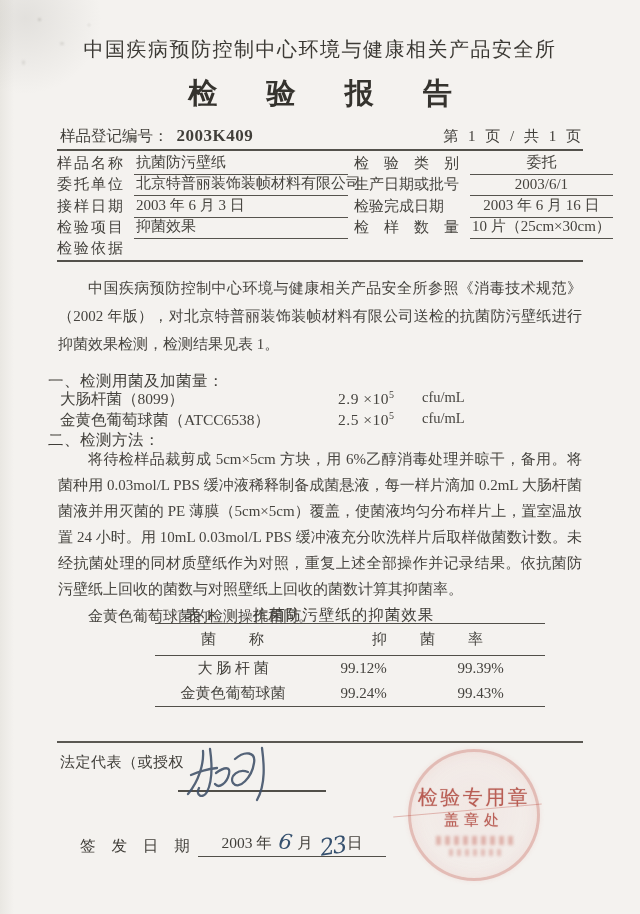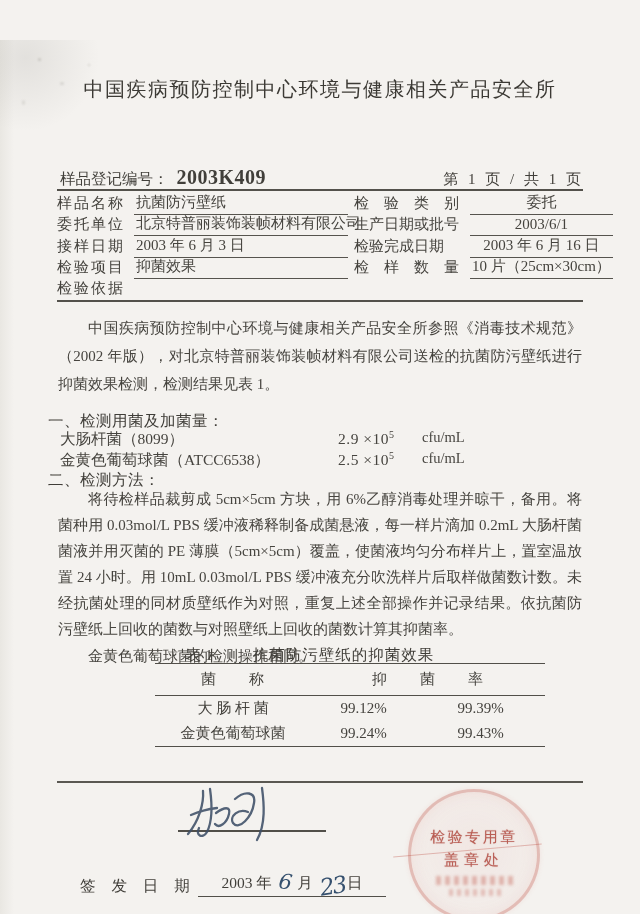--- a/index.html
+++ b/index.html
@@ -11,21 +11,20 @@
     overflow:hidden;
     color:#46443f;
   }
   .paper{
     position:absolute;inset:0;
     background:
       radial-gradient(circle at 4% 2%, rgba(120,118,112,.14), rgba(120,118,112,0) 7%),
       linear-gradient(90deg,#e9e7e2 0px,#f4f2ef 14px),
       linear-gradient(270deg,#ece9e4 0px,#f4f2ef 10px),
       #f4f2ef;
-    margin-top: 40px;
   }
   .speck{position:absolute;background:#8a887f;border-radius:50%;filter:blur(1px);opacity:.35;}
   .s1{left:38px;top:18px;width:3px;height:3px;}
   .s2{left:60px;top:42px;width:4px;height:3px;opacity:.25;}
   .s3{left:88px;top:24px;width:2px;height:2px;}
   .s4{left:22px;top:60px;width:3px;height:5px;opacity:.2;}
 
   .org-title{
     position:absolute;top:36px;left:0;right:0;
     text-align:center;font-size:20px;letter-spacing:1.5px;color:#3c3a35;font-weight:500;
@@ -33,21 +32,21 @@
   .report-title{
     position:absolute;top:74px;left:0;right:0;
     text-align:center;font-size:29px;font-weight:600;color:#35332e;
     letter-spacing:21px;text-indent:21px;
   }
   .reg-row{
     position:absolute;top:126px;left:60px;right:56px;
     display:flex;justify-content:space-between;align-items:baseline;
     font-size:15.5px;color:#413f3a;
   }
-  .reg-value{font-weight:600;font-size:20px;margin-left:8px;letter-spacing:.5px;}
+  .reg-value{font-weight:600;font-size:17px;margin-left:8px;letter-spacing:.5px;}
   .page-info{font-size:15px;letter-spacing:3px;}
 
   .rule{position:absolute;left:57px;right:57px;height:2px;background:#53514b;}
   .rule.thin{height:1.5px;background:#5a5852;}
 
   .info-grid{
     position:absolute;top:154px;left:57px;right:56px;
     display:grid;
     grid-template-columns:77px 214px 122px 1fr;
     grid-auto-rows:21.2px;
@@ -128,21 +127,21 @@
 
   .stamp{
     position:absolute;left:408px;top:749px;width:126px;height:126px;
     border-radius:50%;
     border:3px solid rgba(201,105,94,.38);
     background:radial-gradient(circle at 50% 45%, rgba(222,132,120,.10), rgba(222,132,120,.03) 70%);
     box-shadow:inset 0 0 16px rgba(210,115,105,.14), 0 0 5px rgba(210,115,105,.12);
   }
   .stamp-line1{
     position:absolute;top:36%;left:0;right:0;text-align:center;
-    font-size:15px;letter-spacing:2.5px;color:rgba(178,76,66,.8);
+    font-size:20px;letter-spacing:2.5px;color:rgba(178,76,66,.8);
     transform:translateY(-50%);text-shadow:0 0 1px rgba(178,76,66,.5);
   }
   .stamp-line2{
     position:absolute;top:54%;left:0;right:0;text-align:center;
     font-size:15px;letter-spacing:5px;color:rgba(178,76,66,.78);
     transform:translateY(-50%);text-shadow:0 0 1px rgba(178,76,66,.5);
   }
   .stamp-slash{
     position:absolute;left:-14%;right:-4%;top:46%;height:1px;
     background:rgba(195,95,84,.4);transform:rotate(-5deg);
@@ -161,20 +160,21 @@
 </head>
 <body>
 
 <div class="paper">
   <div class="speck s1"></div>
   <div class="speck s2"></div>
   <div class="speck s3"></div>
   <div class="speck s4"></div>
 
   <div class="org-title">中国疾病预防控制中心环境与健康相关产品安全所</div>
+  <div class="report-title">检 验 报 告</div>
 
   <div class="reg-row">
     <div>
       <span>样品登记编号：</span><span class="reg-value">2003K409</span>
     </div>
     <div class="page-info">第 1 页 / 共 1 页</div>
   </div>
 
   <div class="rule" style="top:149px"></div>
 
@@ -255,20 +255,21 @@
         <td>金黄色葡萄球菌</td>
         <td>99.24%</td>
         <td>99.43%</td>
       </tr>
     </tbody>
   </table>
 
   <div class="rule thin sep-rule"></div>
 
   <div class="legal">
+    <div>法定代表（或授权</div>
   </div>
   <div class="sig-line"></div>
 
   <svg class="signature-svg" viewBox="0 0 104 62">
     <g fill="none" stroke="#3f5068" stroke-width="2.3" stroke-linecap="round" opacity="0.88">
       <path d="M13 33 C22 29 31 27 39 26"></path>
       <path d="M25 9 C26 21 21 39 10 52"></path>
       <path d="M32 7 C34 21 35 38 29 50 C25 57 17 54 21 46"></path>
       <path d="M38 31 C46 25 53 24 51 32 C49 41 41 47 37 42"></path>
       <path d="M57 17 C67 8 78 10 76 21 C74 35 61 49 55 41 C51 34 61 26 70 30"></path>

